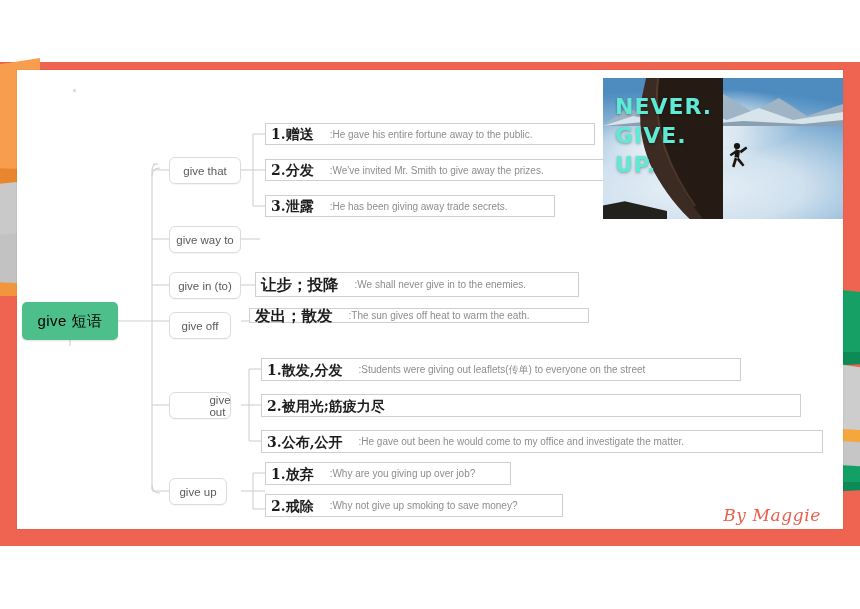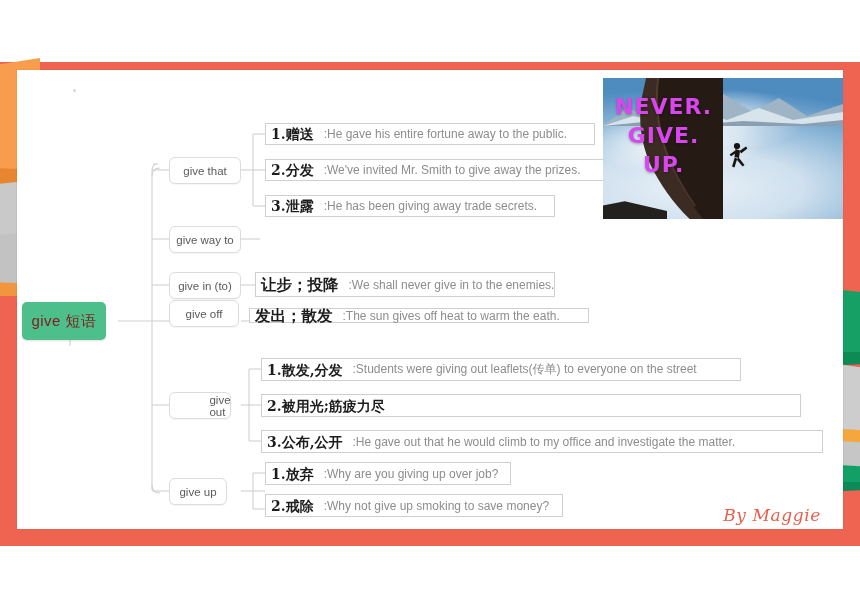--- a/index.html
+++ b/index.html
@@ -89,24 +89,24 @@
     background: #ffffff;
     box-shadow: 0 0 0 1px rgba(0,0,0,0.03);
   }
 
   
   .map { position: absolute; left: 0; top: 0; width: 826px; height: 459px; }
   .map svg { position: absolute; left: 0; top: 0; }
 
   .root-node {
     position: absolute; left: 5px; top: 232px;
-    width: 84px; height: 38px;
+    width: 96px; height: 38px;
     background: #4cbf8b; border-radius: 5px;
     display: flex; align-items: center; justify-content: center;
-    color: #7f1d1d; font-size: 15px; letter-spacing: .5px;
+    color: #000000; font-size: 15px; letter-spacing: .5px;
     box-shadow: 0 1px 2px rgba(0,0,0,.12);
   }
 
   .lvl1 {
     position: absolute;
     background: #fff; border: 1px solid #dcdcdc; border-radius: 6px;
     height: 27px; display: flex; align-items: center; justify-content: center;
     color: #5a5a5a; font-size: 11.5px;
     box-shadow: 0 1px 1px rgba(0,0,0,.04);
   }
@@ -115,21 +115,21 @@
     position: absolute;
     background: #fff; border: 1px solid #cfcfcf;
     height: 22px; display: flex; align-items: center;
     padding: 0 4px 0 5px; white-space: nowrap;
   }
   .leaf .cn {
     font-family: "DejaVu Serif", "Liberation Serif", serif;
     font-weight: 700; color: #1c1c1c; font-size: 14px; line-height: 1;
   }
   .leaf .en {
-    color: #8d8d8d; font-size: 12px; margin-left: 10px;
+    color: #8d8d8d; font-size: 10px; margin-left: 16px;
     font-family: "Liberation Sans", sans-serif;
   }
   .leaf.big .cn { font-size: 15.5px; }
 
   
   .photo {
     position: absolute; left: 586px; top: 8px; width: 240px; height: 141px;
     overflow: hidden; background: #0a1a2a;
   }
   .photo .sky {
@@ -151,24 +151,23 @@
   .photo .cliff {
     position: absolute; right: -2px; top: -4px; width: 120px; height: 150px;
   }
   .photo .ledge {
     position:absolute; left:-2px; bottom:-2px; width:66px; height:26px;
     background:#22211e;
     clip-path: polygon(0 42%, 36% 24%, 100% 62%, 100% 100%, 0 100%);
   }
   .photo-text {
     position: absolute; left: 12px; top: 14px;
-    color: #d946ef; font-weight: 700; font-size: 22px; line-height: 1.32;
+    color: #5eead4; font-weight: 700; font-size: 22px; line-height: 1.32;
     letter-spacing: 1px; text-shadow: 0 1px 3px rgba(0,0,0,.35);
     font-family: "DejaVu Sans", sans-serif;
-    text-align: center;
   }
   .photo-text div { margin: 0; }
 
   
   .signature {
     position: absolute; right: 22px; bottom: 4px;
     color: #e8604c; font-size: 17px;
     font-family: "DejaVu Serif", "Liberation Serif", serif;
     font-style: italic; letter-spacing: .6px; margin-top: 32px;
   }
@@ -256,21 +255,21 @@
 
       <div class="lvl1" style="left:152px; top:87px; width:72px;">
         <span>give that</span>
       </div>
       <div class="lvl1" style="left:152px; top:156px; width:72px;">
         <span>give way to</span>
       </div>
       <div class="lvl1" style="left:152px; top:202px; width:72px;">
         <span>give in (to)</span>
       </div>
-      <div class="lvl1" style="left:152px; top:230px; width:70px;">
+      <div class="lvl1" style="left:152px; top:242px; width:62px;">
         <span>give off</span>
       </div>
       <div class="lvl1" style="left:152px; top:322px; width:62px;padding-left:40px;">
         <span>give out</span>
       </div>
       <div class="lvl1" style="left:152px; top:408px; width:58px;">
         <span>give up</span>
       </div>
 
       <div class="leaf" style="left:248px; top:53px; width:330px;">
@@ -283,21 +282,21 @@
         <span class="cn">分发</span>
         <span class="en">:We've invited Mr. Smith to give away the prizes.</span>
       </div>
       <div class="leaf" style="left:248px; top:125px; width:290px;">
         <span class="cn">3.</span>
         <span class="cn">泄露</span>
         <span class="en">:He has been giving away trade secrets.</span>
       </div>
 
 
-      <div class="leaf big" style="left:238px; top:202px; width:300px; height:25px;">
+      <div class="leaf big" style="left:238px; top:202px; width:324px; height:25px;">
         <span class="cn">让步；投降</span>
         <span class="en">:We shall never give in to the enemies.</span>
       </div>
 
       <div class="leaf big" style="left:232px; top:238px; width:340px; height:15px;">
         <span class="cn">发出；散发</span>
         <span class="en">:The sun gives off heat to warm the eath.</span>
       </div>
 
       <div class="leaf" style="left:244px; top:288px; width:480px; height:23px;">
@@ -305,21 +304,21 @@
         <span class="cn">散发,分发</span>
         <span class="en">:Students were giving out leaflets(传单) to everyone on the street</span>
       </div>
       <div class="leaf" style="left:244px; top:324px; width:540px; height:23px;">
         <span class="cn">2.</span>
         <span class="cn">被用光;筋疲力尽</span>
       </div>
       <div class="leaf" style="left:244px; top:360px; width:562px; height:23px;">
         <span class="cn">3.</span>
         <span class="cn">公布,公开</span>
-        <span class="en">:He gave out that he would climb to my office and investigate the matter.</span>
+        <span class="en">:He gave out been he would come to my office and investigate the matter.</span>
       </div>
 
       <div class="leaf" style="left:248px; top:392px; width:246px; height:23px;">
         <span class="cn">1.</span>
         <span class="cn">放弃</span>
         <span class="en">:Why are you giving up over job?</span>
       </div>
       <div class="leaf" style="left:248px; top:424px; width:298px; height:23px;">
         <span class="cn">2.</span>
         <span class="cn">戒除</span>

